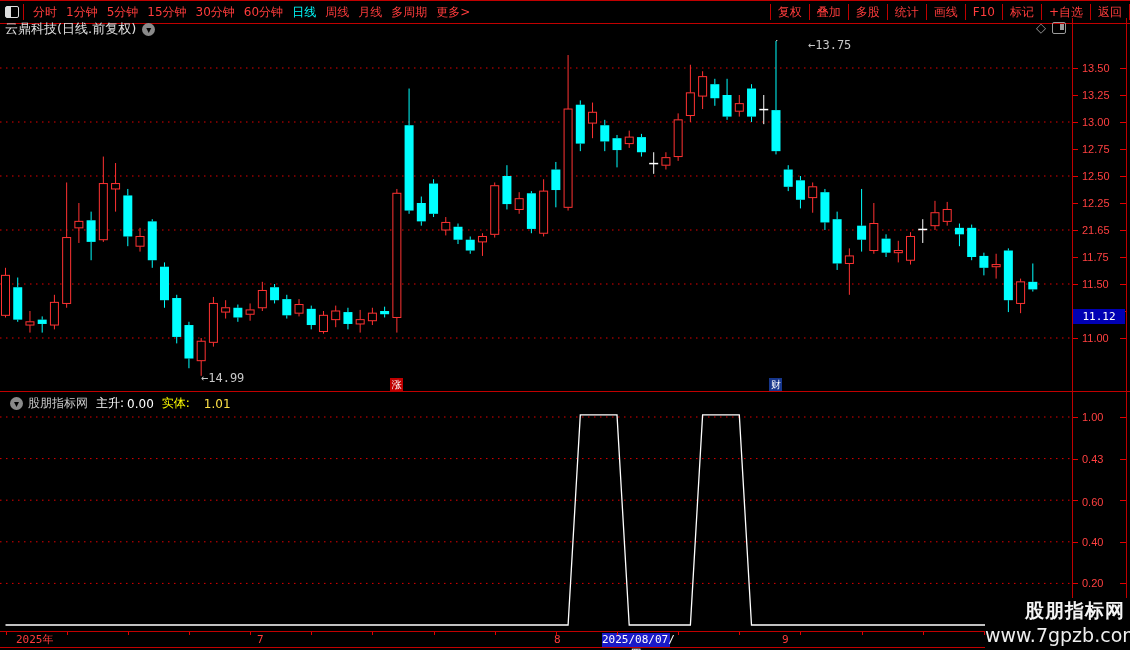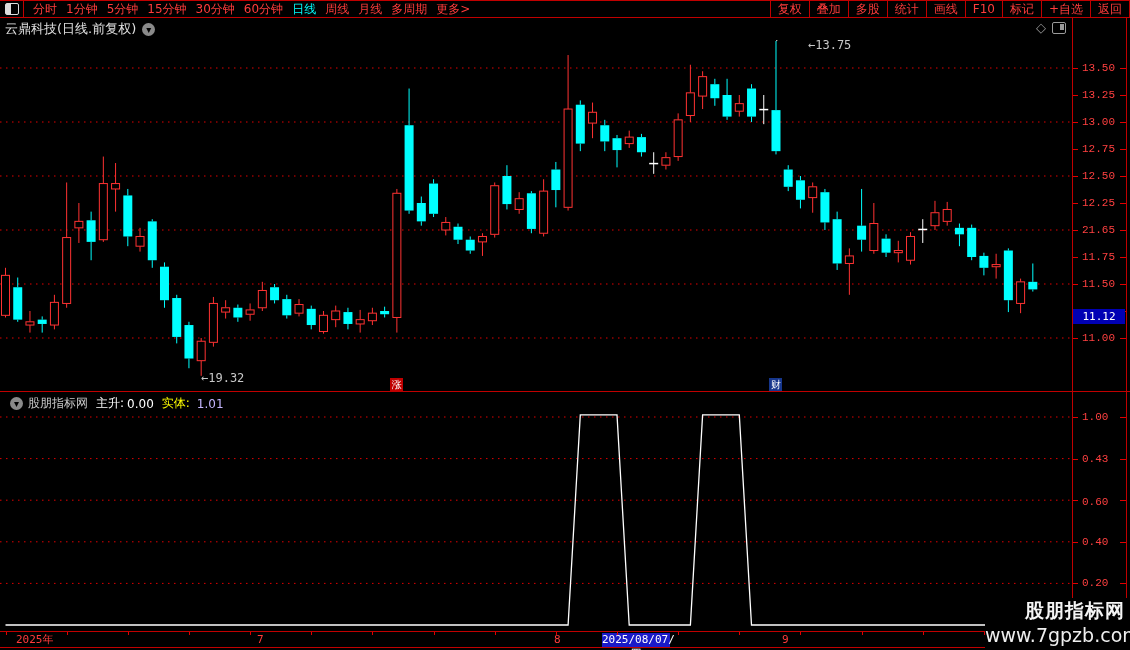--- a/index.html
+++ b/index.html
@@ -1,19 +1,19 @@
 <!DOCTYPE html>
 <html><head>
 <meta charset="utf-8">
 <style>
   html,body{margin:0;padding:0;background:#000;}
   #app{position:relative;width:1130px;height:650px;background:#000;overflow:hidden;
        font-family:"DejaVu Sans","Liberation Sans",sans-serif;}
   
-  .menubar{position:absolute;left:0;top:0;width:1130px;height:18px;box-sizing:border-box;
+  .menubar{position:absolute;left:0;top:0;width:1130px;height:24px;box-sizing:border-box;
            border-top:1px solid #c00000;border-bottom:1px solid #c00000;
            display:flex;justify-content:space-between;align-items:center;background:#000;}
   .menu-left{display:flex;align-items:center;height:16px;}
   .win-icon-box{width:23px;height:16px;border-right:1px solid #c00000;display:flex;align-items:center;justify-content:center;}
   .win-icon{width:12px;height:10px;border:1px solid #ddd;border-radius:2px;position:relative;}
   .win-icon:before{content:"";position:absolute;left:0;top:0;width:5px;height:100%;background:#ddd;}
   .menu-left .menu-item{color:#ff3c3c;font-size:12px;margin-left:9px;white-space:nowrap;cursor:default;line-height:16px;}
   .menu-left .menu-item.active{color:#00ffff;}
   .menu-right{display:flex;align-items:stretch;height:16px;}
   .menu-right .menu-item{color:#ff3c3c;font-size:12px;padding:0 7px;border-left:1px solid #c00000;
@@ -25,32 +25,32 @@
   .chev-circle{display:inline-flex;width:13px;height:13px;border-radius:50%;background:#8a8a8a;color:#000;
                font-size:10px;line-height:13px;align-items:center;justify-content:center;margin-left:6px;}
   .title-icons{position:absolute;left:1036px;top:21px;display:flex;align-items:center;gap:6px;color:#9a9a9a;}
   .diamond-icon{font-size:13px;line-height:14px;}
   .panel-icon{width:12px;height:10px;border:1px solid #9a9a9a;border-radius:2px;position:relative;}
   .panel-icon:before{content:"";position:absolute;right:1px;top:1px;width:4px;height:6px;background:#9a9a9a;}
   
   .hline{position:absolute;left:0;width:1130px;height:1px;background:#c00000;}
   .vline{position:absolute;top:18px;width:1px;height:630px;background:#c00000;}
   
-  .axis-label{position:absolute;color:#ff4040;font-family:Liberation Mono, monospace;
+  .axis-label{position:absolute;color:#ff4040;font-family:Liberation Sans, sans-serif;
               font-size:11px;height:16px;line-height:16px;}
   .tick{position:absolute;width:6px;height:1px;background:#e00000;}
   .price-tag{position:absolute;left:1073px;top:309px;width:52px;height:15px;background:#0000b4;color:#fff;
              font-family:"DejaVu Sans Mono","Liberation Mono",monospace;font-size:11px;line-height:15px;text-align:center;}
   
   .ind-header{position:absolute;left:4px;top:395px;display:flex;align-items:center;font-size:12px;z-index:5;}
   .ind-source{color:#c8c8c8;margin-left:5px;}
   .ind-f1{color:#ffffff;margin-left:8px;}
   .ind-f1v{color:#ffffff;margin-left:3px;}
   .ind-f2{color:#ffff00;margin-left:8px;}
-  .ind-f2v{color:#c4b5fd;margin-left:7px;}
+  .ind-f2v{color:#fde047;margin-left:14px;}
   
   .date-axis{position:absolute;left:0;top:631px;width:1130px;height:17px;box-sizing:border-box;
              border-top:1px solid #c00000;border-bottom:1px solid #c00000;background:#000;}
   .date-label{position:absolute;top:1px;color:#ff3c3c;font-size:11px;line-height:14px;
               font-family:"DejaVu Sans Mono","Liberation Mono",monospace;}
   .date-highlight{position:absolute;top:1px;height:14px;background:#1a1ac8;color:#fff;font-size:11px;
                   line-height:14px;text-align:center;font-family:"DejaVu Sans Mono","Liberation Mono",monospace;}
   .dtick{position:absolute;top:0;width:1px;height:3px;background:#e00000;}
   
   .anno{position:absolute;color:#c8c8c8;font-size:12px;font-family:"DejaVu Sans Mono","Liberation Mono",monospace;z-index:4;}
@@ -534,21 +534,21 @@
       </g>
       <g>
         <line x1="1032.82" y1="223.48000000000002" x2="1032.82" y2="241.84000000000003" stroke="#00ffff" stroke-width="1"></line>
         <line x1="1032.82" y1="249.4000000000001" x2="1032.82" y2="251.56000000000006" stroke="#00ffff" stroke-width="1"></line>
         <rect x="1028.32" y="241.84000000000003" width="9" height="7.560000000000059" fill="#00ffff"></rect>
       </g>
       <line x1="775.99" y1="1" x2="779.99" y2="-2" stroke="#c8c8c8" stroke-width="1"></line>
     </svg>
 
   <div class="anno" style="left:808px;top:38px">←13.75</div>
-  <div class="anno" style="left:201px;top:371px">←19.32</div>
+  <div class="anno" style="left:201px;top:371px">←14.99</div>
 
   <div id="price-axis">
       <div class="axis-label" style="left: 1082px; top: 60px;">13.50</div>
       <div class="axis-label" style="left: 1082px; top: 87px;">13.25</div>
       <div class="axis-label" style="left: 1082px; top: 114px;">13.00</div>
       <div class="axis-label" style="left: 1082px; top: 141px;">12.75</div>
       <div class="axis-label" style="left: 1082px; top: 168px;">12.50</div>
       <div class="axis-label" style="left: 1082px; top: 195px;">12.25</div>
       <div class="axis-label" style="left: 1082px; top: 222px;">21.65</div>
       <div class="axis-label" style="left: 1082px; top: 249px;">11.75</div>

